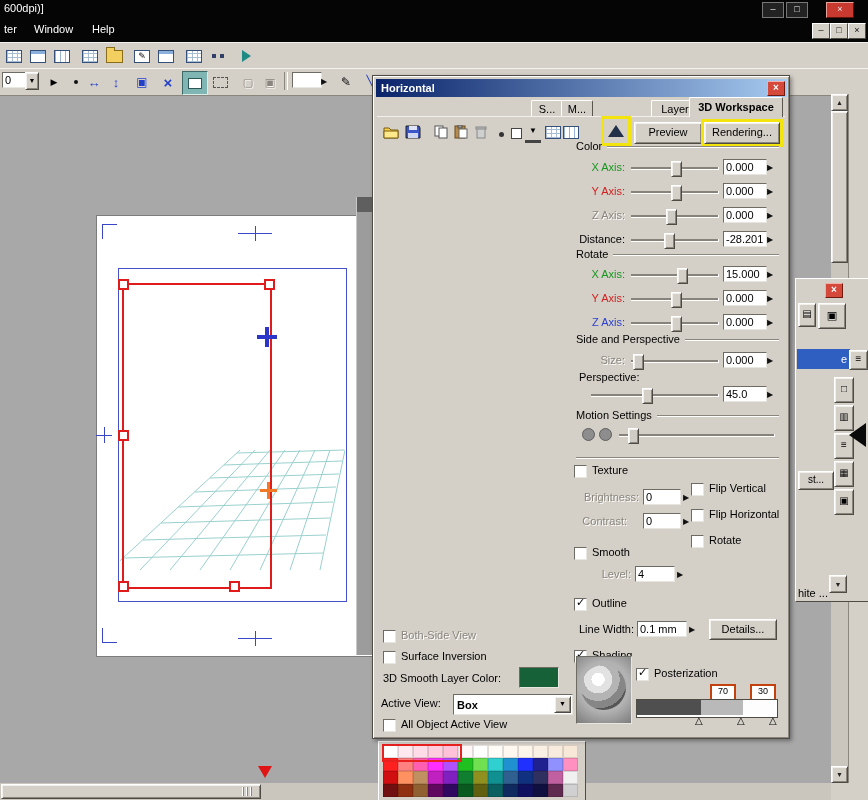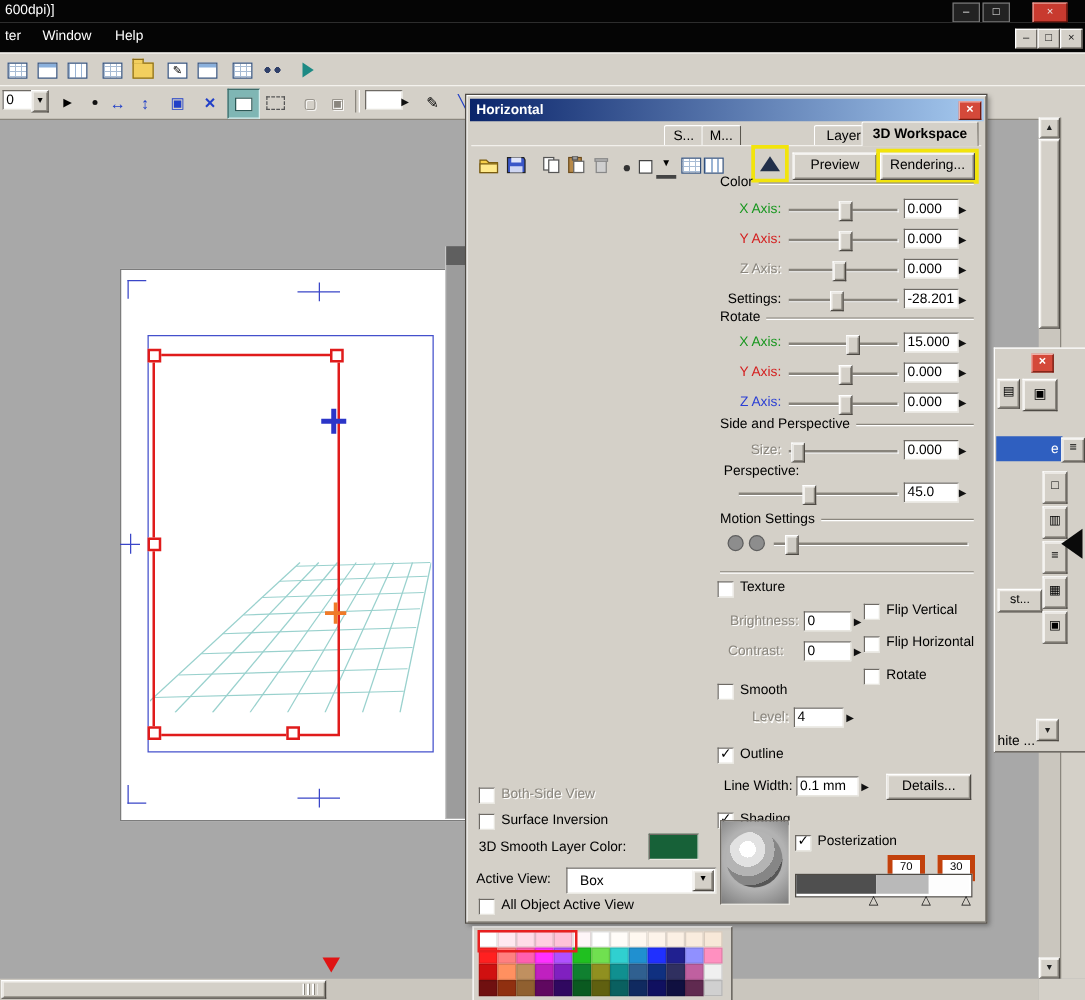--- a/index.html
+++ b/index.html
@@ -62,21 +62,21 @@
     color:#fff;font-size:10px;line-height:11px;text-align:center;font-weight:bold;cursor:pointer;}
   .tab{position:absolute;background:#d4d0c8;border:1px solid #5a564e;border-bottom:none;
     border-top-color:#fff;border-left-color:#fff;border-radius:2px 2px 0 0;text-align:center;
     height:16px;line-height:16px;cursor:pointer;overflow:hidden;}
   .tab.active{font-weight:bold;height:19px;line-height:19px;z-index:2;}
   .tree{background:#fff;border:1px solid;border-color:#6e6a64 #e8e6e0 #e8e6e0 #6e6a64;}
   .folder-ic{width:15px;height:11px;background:#f2cf5e;border:1px solid #8a6d1a;position:relative;margin-top:3px;}
   .folder-ic::before{content:"";position:absolute;left:-1px;top:-4px;width:7px;height:3px;background:#f2cf5e;
     border:1px solid #8a6d1a;border-bottom:none;}
   .circ{width:11px;height:11px;border-radius:50%;background:#8d8d8d;border:1px solid #5e5e5e;}
-  .mini{background:#fff;border:4px solid #c2410c;font-size:9px;text-align:center;line-height:11px;}
+  .mini{background:#fff;border:2px solid #c2410c;font-size:9px;text-align:center;line-height:11px;}
   .hl{outline:3px solid #f2e40c;}
   .sphere-box{background:radial-gradient(circle at 50% 45%,#b2b2b2 55%,#7c7c7c 100%);
     border:1px solid;border-color:#6e6a64 #e8e6e0 #e8e6e0 #6e6a64;}
   .sphere{position:absolute;left:4px;top:8px;width:45px;height:45px;border-radius:50%;
     background:radial-gradient(circle at 38% 32%,#ffffff 0 16%,#e2e2e2 16% 34%,#b4b4b4 34% 52%,#868686 52% 70%,#565656 70% 88%,#383838 88% 100%);}
   
   .sbtrack{background:#cac6be;}
   .sbtn{background:#d4d0c8;border:1px solid;border-color:#fff #4e4a44 #4e4a44 #fff;
     box-shadow:inset 1px 1px 0 #f2f0ec,inset -1px -1px 0 #8a867e;display:flex;align-items:center;justify-content:center;
     font-size:7px;color:#222;cursor:pointer;}
@@ -423,21 +423,21 @@
     <div class="abs spin" style="left:394px;top:111px">▶</div>
 
     <div class="abs lbl r dis" style="left:198px;top:133px;width:54px">Z Axis:</div>
     <div class="abs slider sdis" style="left:258px;top:132px;width:88px">
         <div class="groove"></div>
         <div class="thumb" style="left:40%"></div>
       </div>
     <div class="abs field" style="left:350px;top:131px;width:38px">0.000</div>
     <div class="abs spin" style="left:394px;top:135px">▶</div>
 
-    <div class="abs lbl r" style="left:198px;top:157px;width:54px">Settings:</div>
+    <div class="abs lbl r" style="left:198px;top:157px;width:54px">Distance:</div>
     <div class="abs slider" style="left:258px;top:156px;width:88px">
         <div class="groove"></div>
         <div class="thumb" style="left:38%"></div>
       </div>
     <div class="abs field" style="left:350px;top:155px;width:38px">-28.201</div>
     <div class="abs spin" style="left:394px;top:159px">▶</div>
 
     <div class="abs group" style="left:203px;top:172px;width:203px">
         <span>Rotate</span>
         <span class="gl"></span>
@@ -568,21 +568,21 @@
         <span class="dis">Both-Side View</span>
       </div>
     <div class="abs cb" style="left:10px;top:574px">
         <span class="box"></span>
         <span>Surface Inversion</span>
       </div>
     <div class="abs lbl" style="left:10px;top:596px">3D Smooth Layer Color:</div>
     <div class="abs" style="left: 146px; top: 591px; width: 38px; height: 19px; border-width: 1px; border-style: solid; border-image: initial; border-color: rgb(110, 106, 100) rgb(232, 230, 224) rgb(232, 230, 224) rgb(110, 106, 100); background: rgb(23, 97, 56);"></div>
     <div class="abs lbl" style="left:8px;top:621px">Active View:</div>
     <div class="abs" style="left:80px;top:618px;width:118px;height:19px;background:#fff;border:1px solid;border-color:#6e6a64 #e8e6e0 #e8e6e0 #6e6a64;display:flex;align-items:center">
-      <span style="flex:1;padding-left:10px;font-weight:normal">Box</span>
+      <span style="flex:1;padding-left:3px;font-weight:bold">Box</span>
       <span class="btn3d" style="width:15px;height:15px;font-size:7px;line-height:14px;margin-right:1px">▼</span>
     </div>
     <div class="abs cb" style="left:10px;top:642px">
         <span class="box"></span>
         <span>All Object Active View</span>
       </div>
   </div>
 
   <div class="abs" style="left:849px;top:423px;width:0;height:0;border-top:12px solid transparent;border-bottom:12px solid transparent;border-right:17px solid #0a0a0a;z-index:30"></div>
 

